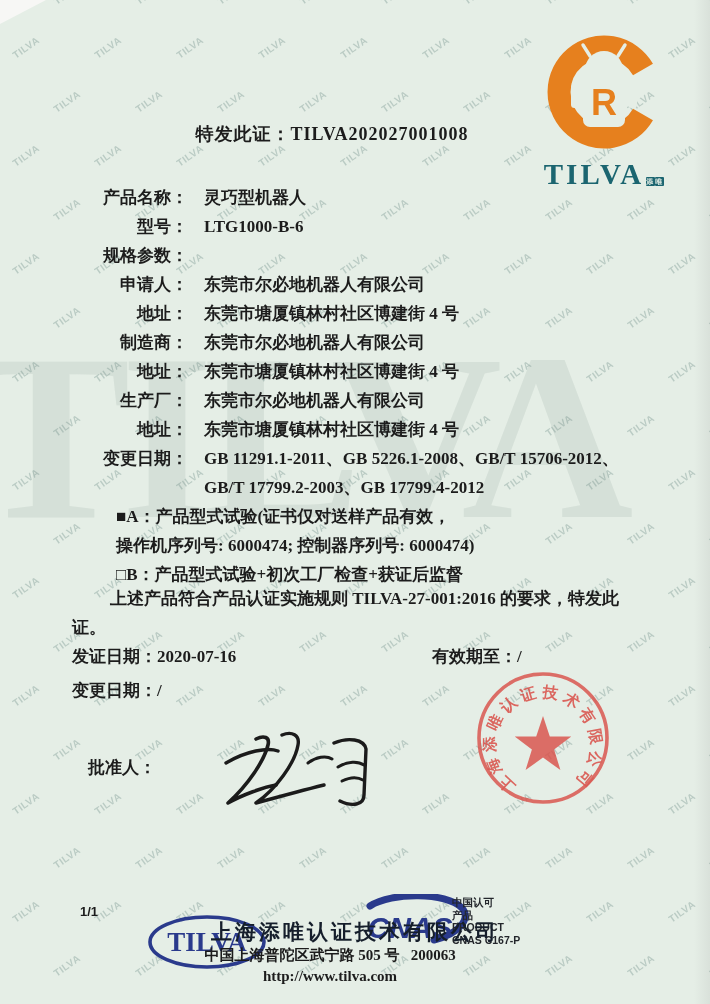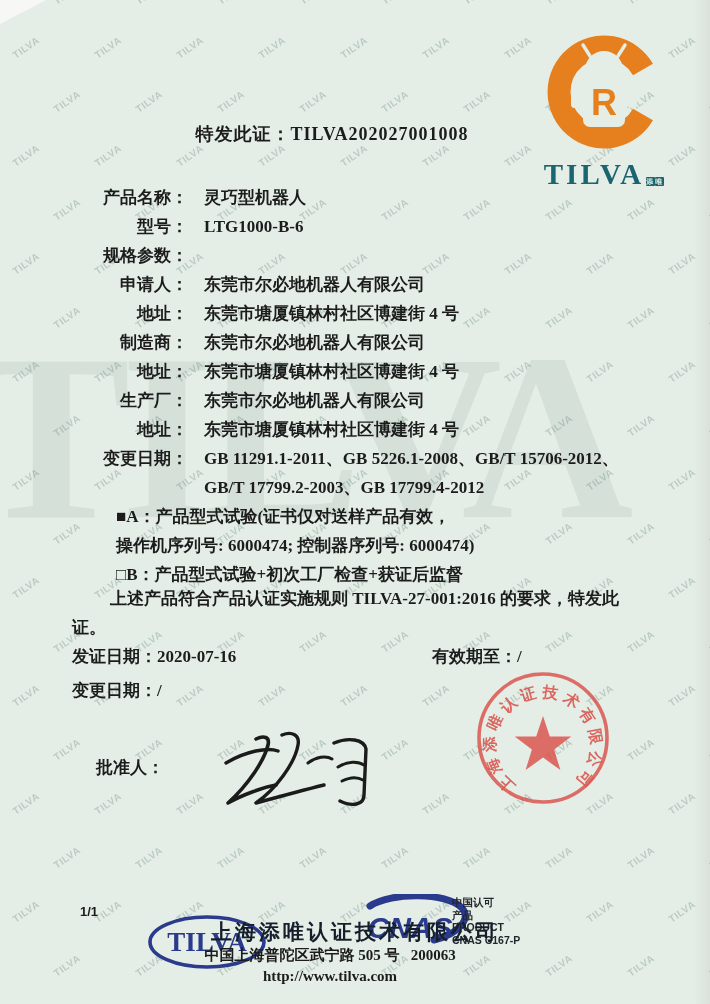--- a/index.html
+++ b/index.html
@@ -45,21 +45,21 @@
   .flabel{width:116px;flex:none;text-align:right;}
   .fvalue{flex:1;margin-left:16px;}
   .mode-line{display:block;margin-left:28px;}
   .lower{position:absolute;left:72px;top:584px;width:572px;z-index:10;
     font-size:17px;line-height:29px;font-weight:700;}
   .statement{text-indent:38px;}
   .dates-row{position:relative;}
   .valid-block{position:absolute;left:360px;top:0;}
   .change-row{margin-top:5px;}
   .approver-row{margin-top:24px;padding-left:32px;position:relative;height:70px;}
-  .approver-label{position:absolute;left:24px;top:24px;}
+  .approver-label{position:absolute;left:16px;top:24px;}
   .signature{position:absolute;left:140px;top:-6px;z-index:12;}
   
   .seal{position:absolute;left:465px;top:660px;z-index:20;opacity:.92;}
   
   .footer{position:absolute;left:0;top:888px;width:710px;height:116px;z-index:15;}
   .page-no{position:absolute;left:80px;top:16px;font-size:13px;font-weight:700;
     font-family:"Liberation Sans","DejaVu Sans",sans-serif;}
   .tilva-oval{position:absolute;left:146px;top:26px;}
   .cnas-logo{position:absolute;left:350px;top:6px;}
   .company-line{position:absolute;left:0px;top:30px;width:710px;text-align:center;

